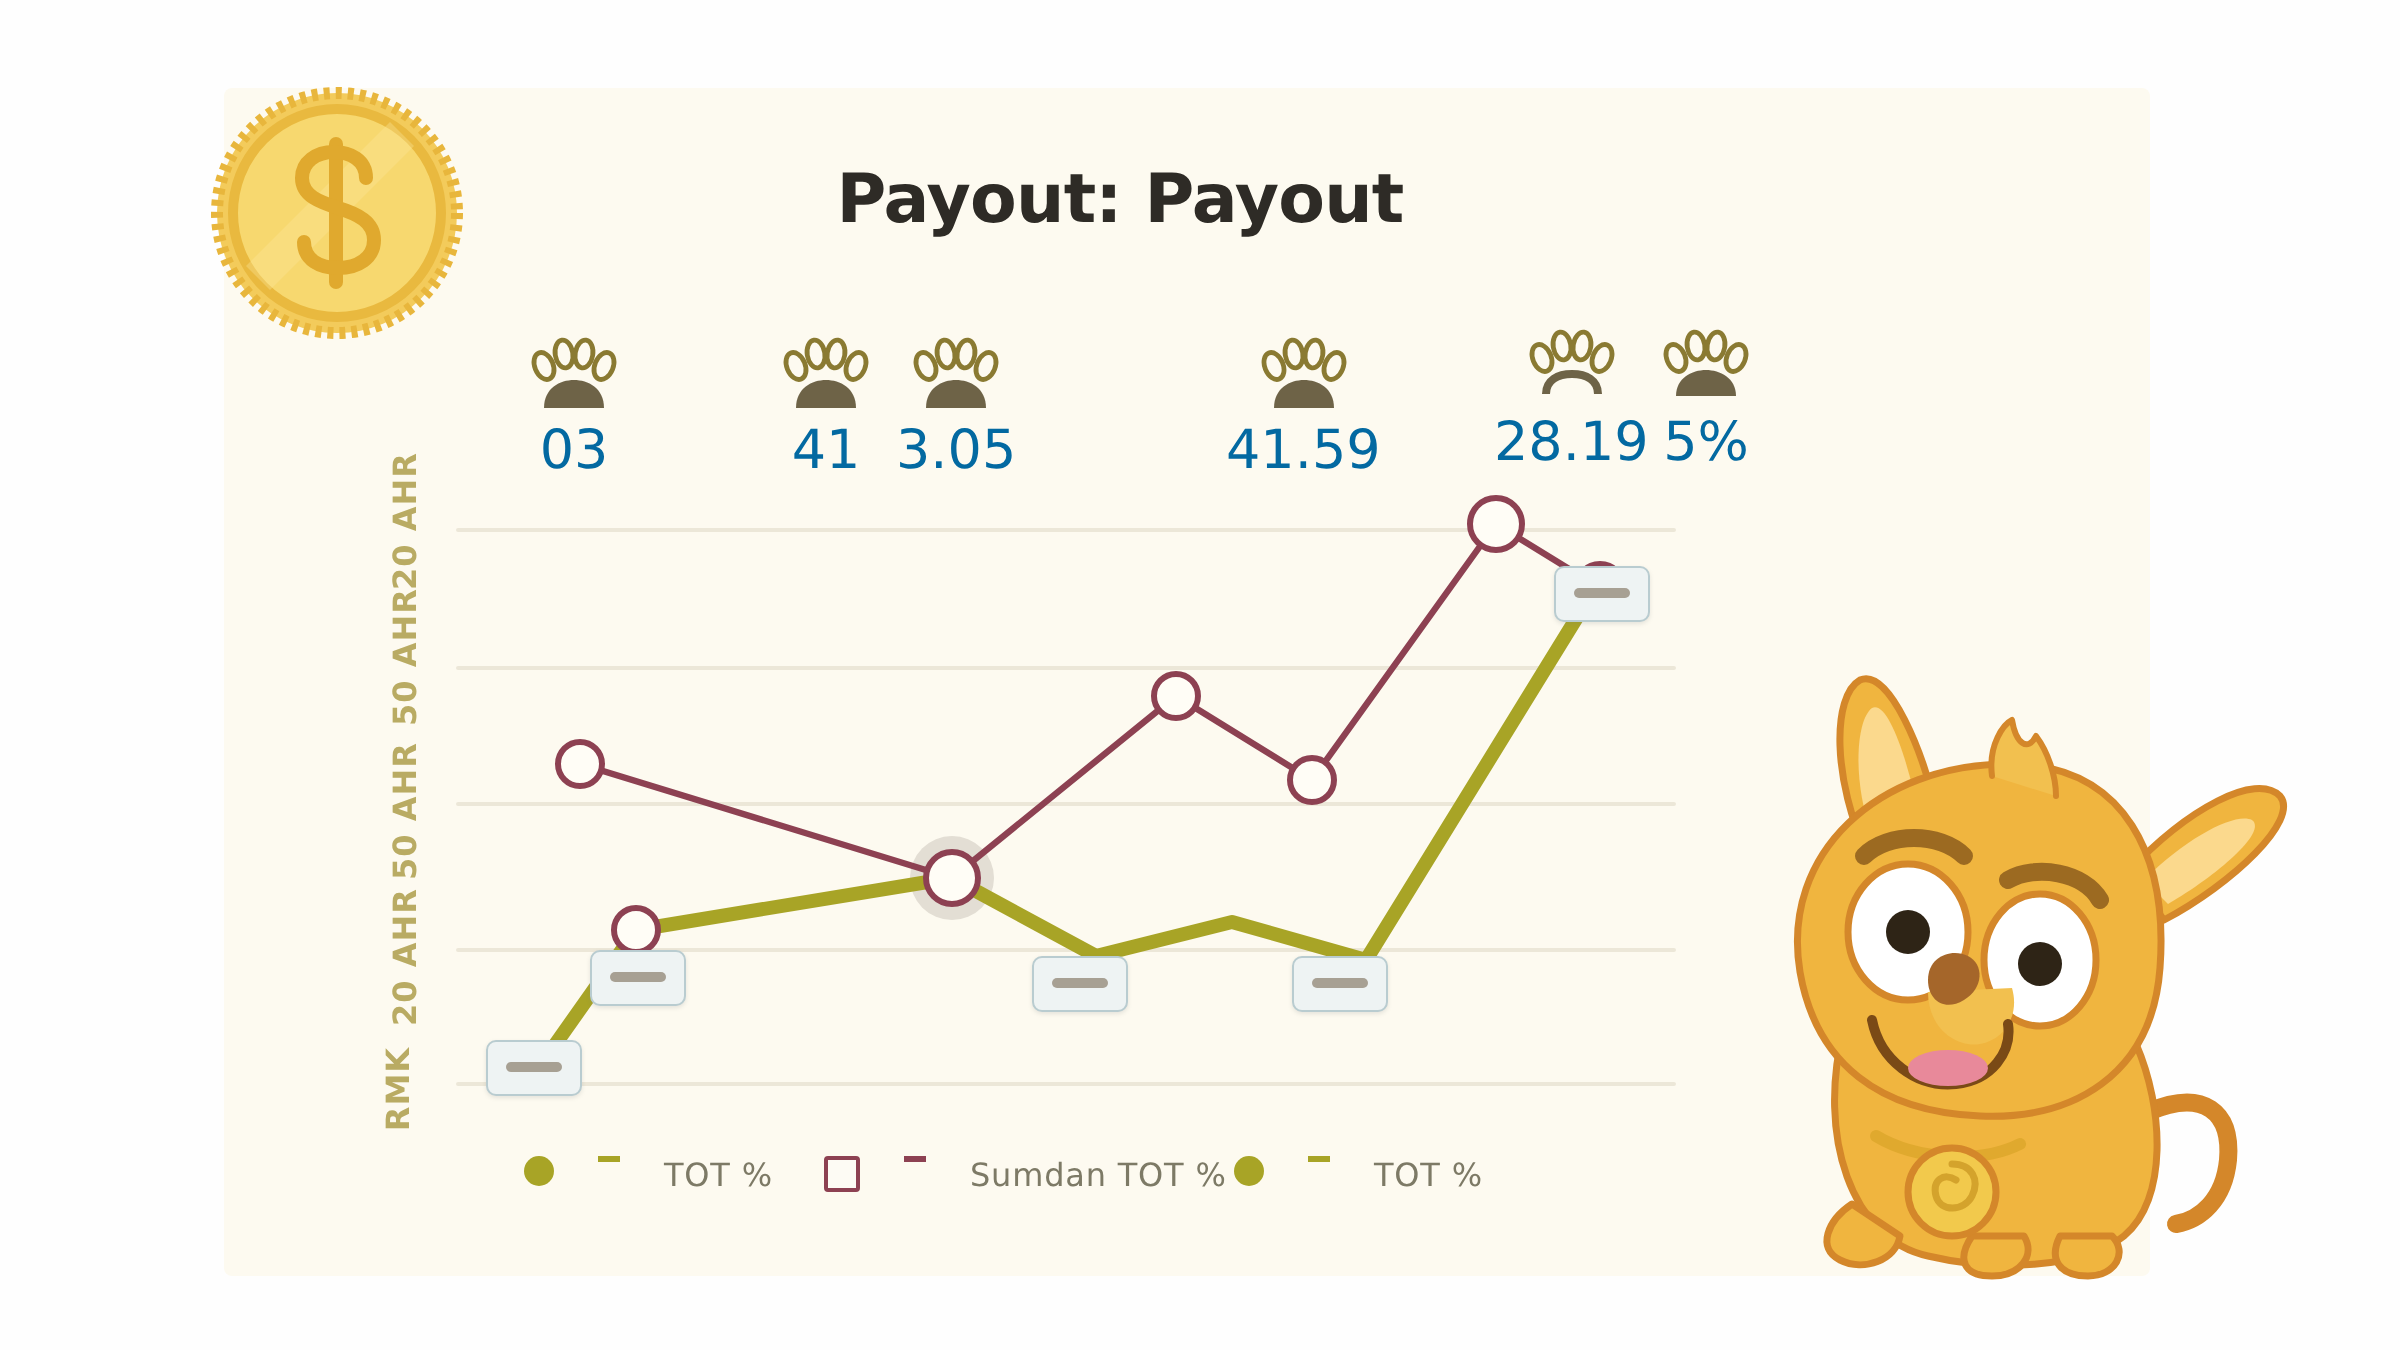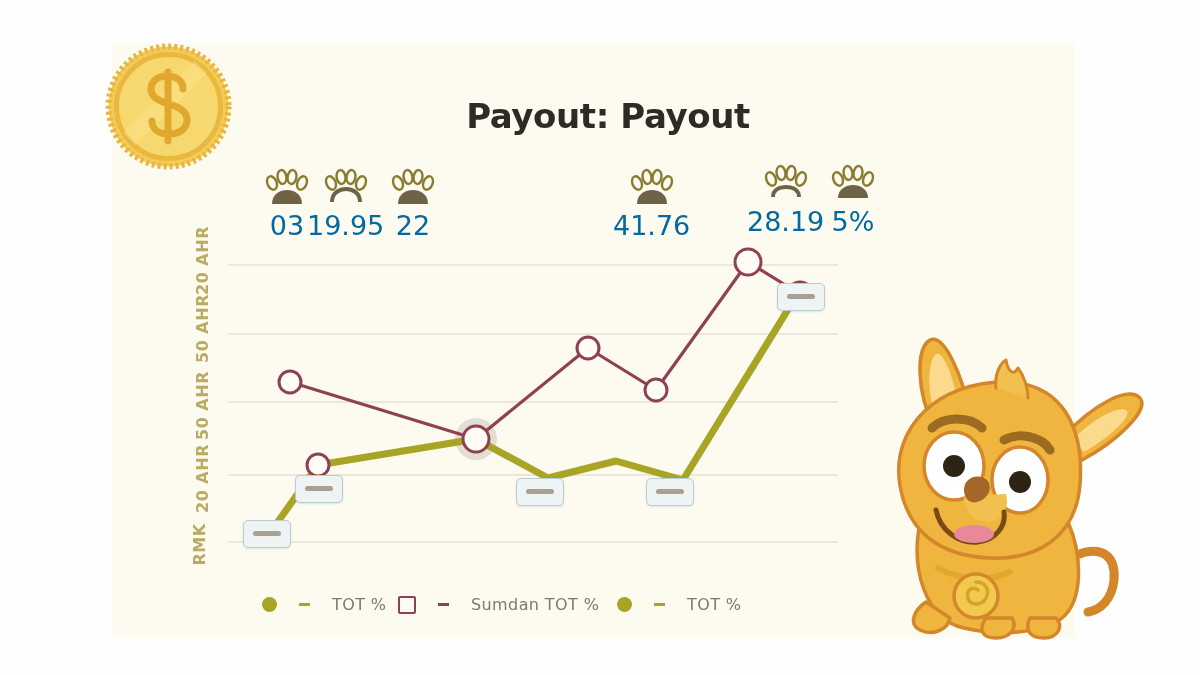--- a/index.html
+++ b/index.html
@@ -28,28 +28,27 @@
   .coin {
     position: absolute;
     left: 103px; top: 41px;
     width: 131px; height: 131px;
   }
   .coin svg { display:block; width:131px; height:131px; }
 
   
   .chart-title {
     position: absolute;
-    left: 0; top: 96px; width: 1120px;
+    left: 0; top: 80px; width: 1120px;
     text-align: center;
     font-size: 34px;
     font-weight: bold;
     color: #2e2b26;
     letter-spacing: -0.4px;
     font-family: "DejaVu Sans", sans-serif;
-    padding-left: 48px;
   }
 
   
   .paw-strip {
     position: absolute;
     left: 250px; top: 168px;
     width: 650px; height: 80px;
   }
   .paw-stat {
     position: absolute;
@@ -128,24 +127,22 @@
 
   
   .legend {
     position: absolute;
     left: 262px; top: 574px;
     width: 470px; height: 34px;
   }
   .legend-item {
     position: absolute;
     display: flex;
-    align-items: center;
     gap: 22px;
     white-space: nowrap;
-    margin-top: 17px;
   }
   .lg-dot {
     width: 15px; height: 15px;
     border-radius: 50%;
     background: #a8a426;
     flex: 0 0 auto;
   }
   .lg-sq {
     width: 14px; height: 14px;
     background: #fdfbf4;
@@ -201,49 +198,49 @@
     <div class="paw-stat" style="left:14px; top:0px;">
       <svg class="paw-icon" width="46" height="44" viewBox="0 0 46 44">
         <ellipse cx="8" cy="15" rx="4.6" ry="7" fill="none" stroke="#8a7a32" stroke-width="2.4" transform="rotate(-22 8 15)"></ellipse>
         <ellipse cx="18" cy="9" rx="4.4" ry="7" fill="none" stroke="#8a7a32" stroke-width="2.4" transform="rotate(-9 18 9)"></ellipse>
         <ellipse cx="28" cy="9" rx="4.4" ry="7" fill="none" stroke="#8a7a32" stroke-width="2.4" transform="rotate(9 28 9)"></ellipse>
         <ellipse cx="38" cy="15" rx="4.6" ry="7" fill="none" stroke="#8a7a32" stroke-width="2.4" transform="rotate(22 38 15)"></ellipse>
         <path d="M8 36 C8 26 16 22 23 22 C30 22 38 26 38 36 Z" fill="#6e6347"></path>
       </svg>
       <span class="paw-val">03</span>
     </div>
-    <div class="paw-stat" style="left:57px; top:0px;">
-      <svg class="paw-icon" width="46" height="44" viewBox="0 0 46 44">
-        <ellipse cx="8" cy="15" rx="4.6" ry="7" fill="none" stroke="#8a7a32" stroke-width="2.4" transform="rotate(-22 8 15)"></ellipse>
-        <ellipse cx="18" cy="9" rx="4.4" ry="7" fill="none" stroke="#8a7a32" stroke-width="2.4" transform="rotate(-9 18 9)"></ellipse>
-        <ellipse cx="28" cy="9" rx="4.4" ry="7" fill="none" stroke="#8a7a32" stroke-width="2.4" transform="rotate(9 28 9)"></ellipse>
-        <ellipse cx="38" cy="15" rx="4.6" ry="7" fill="none" stroke="#8a7a32" stroke-width="2.4" transform="rotate(22 38 15)"></ellipse>
-        <path d="M9 34 C9 25 16 21 23 21 C30 21 37 25 37 34" fill="none" stroke="#6e6347" stroke-width="4"></path>
-      </svg>
-      <span class="paw-val">19.95</span>
-    </div>
     <div class="paw-stat" style="left:140px; top:0px;">
       <svg class="paw-icon" width="46" height="44" viewBox="0 0 46 44">
         <ellipse cx="8" cy="15" rx="4.6" ry="7" fill="none" stroke="#8a7a32" stroke-width="2.4" transform="rotate(-22 8 15)"></ellipse>
         <ellipse cx="18" cy="9" rx="4.4" ry="7" fill="none" stroke="#8a7a32" stroke-width="2.4" transform="rotate(-9 18 9)"></ellipse>
         <ellipse cx="28" cy="9" rx="4.4" ry="7" fill="none" stroke="#8a7a32" stroke-width="2.4" transform="rotate(9 28 9)"></ellipse>
         <ellipse cx="38" cy="15" rx="4.6" ry="7" fill="none" stroke="#8a7a32" stroke-width="2.4" transform="rotate(22 38 15)"></ellipse>
         <path d="M8 36 C8 26 16 22 23 22 C30 22 38 26 38 36 Z" fill="#6e6347"></path>
       </svg>
-      <span class="paw-val">22</span>
+      <span class="paw-val">41</span>
+    </div>
+    <div class="paw-stat" style="left:198px; top:0px;">
+      <svg class="paw-icon" width="46" height="44" viewBox="0 0 46 44">
+        <ellipse cx="8" cy="15" rx="4.6" ry="7" fill="none" stroke="#8a7a32" stroke-width="2.4" transform="rotate(-22 8 15)"></ellipse>
+        <ellipse cx="18" cy="9" rx="4.4" ry="7" fill="none" stroke="#8a7a32" stroke-width="2.4" transform="rotate(-9 18 9)"></ellipse>
+        <ellipse cx="28" cy="9" rx="4.4" ry="7" fill="none" stroke="#8a7a32" stroke-width="2.4" transform="rotate(9 28 9)"></ellipse>
+        <ellipse cx="38" cy="15" rx="4.6" ry="7" fill="none" stroke="#8a7a32" stroke-width="2.4" transform="rotate(22 38 15)"></ellipse>
+        <path d="M8 36 C8 26 16 22 23 22 C30 22 38 26 38 36 Z" fill="#6e6347"></path>
+      </svg>
+      <span class="paw-val">3.05</span>
     </div>
     <div class="paw-stat" style="left:363px; top:0px;">
       <svg class="paw-icon" width="46" height="44" viewBox="0 0 46 44">
         <ellipse cx="8" cy="15" rx="4.6" ry="7" fill="none" stroke="#8a7a32" stroke-width="2.4" transform="rotate(-22 8 15)"></ellipse>
         <ellipse cx="18" cy="9" rx="4.4" ry="7" fill="none" stroke="#8a7a32" stroke-width="2.4" transform="rotate(-9 18 9)"></ellipse>
         <ellipse cx="28" cy="9" rx="4.4" ry="7" fill="none" stroke="#8a7a32" stroke-width="2.4" transform="rotate(9 28 9)"></ellipse>
         <ellipse cx="38" cy="15" rx="4.6" ry="7" fill="none" stroke="#8a7a32" stroke-width="2.4" transform="rotate(22 38 15)"></ellipse>
         <path d="M8 36 C8 26 16 22 23 22 C30 22 38 26 38 36 Z" fill="#6e6347"></path>
       </svg>
-      <span class="paw-val">41.76</span>
+      <span class="paw-val">41.59</span>
     </div>
     <div class="paw-stat" style="left:497px; top:-4px;">
       <svg class="paw-icon" width="46" height="44" viewBox="0 0 46 44">
         <ellipse cx="8" cy="15" rx="4.6" ry="7" fill="none" stroke="#8a7a32" stroke-width="2.4" transform="rotate(-22 8 15)"></ellipse>
         <ellipse cx="18" cy="9" rx="4.4" ry="7" fill="none" stroke="#8a7a32" stroke-width="2.4" transform="rotate(-9 18 9)"></ellipse>
         <ellipse cx="28" cy="9" rx="4.4" ry="7" fill="none" stroke="#8a7a32" stroke-width="2.4" transform="rotate(9 28 9)"></ellipse>
         <ellipse cx="38" cy="15" rx="4.6" ry="7" fill="none" stroke="#8a7a32" stroke-width="2.4" transform="rotate(22 38 15)"></ellipse>
         <path d="M10 33 C10 26 16 23 23 23 C30 23 36 26 36 33" fill="none" stroke="#6e6347" stroke-width="4"></path>
       </svg>
       <span class="paw-val">28.19</span>
@@ -311,21 +308,21 @@
     <div class="chip" style="left:418px; top:228px;"></div>
     <div class="chip" style="left:549px; top:33px;"></div>
   </div>
 
   <div class="legend">
     <div class="legend-item" style="left:0px; top:4px;">
       <span class="lg-dot"></span>
       <span class="lg-dash"></span>
       <span class="lg-text">TOT %</span>
     </div>
-    <div class="legend-item" style="left:136px; top:4px;">
+    <div class="legend-item" style="left:150px; top:4px;">
       <span class="lg-sq"></span>
       <span class="lg-dash red"></span>
       <span class="lg-text">Sumdan TOT %</span>
     </div>
     <div class="legend-item" style="left:355px; top:4px;">
       <span class="lg-dot"></span>
       <span class="lg-dash"></span>
       <span class="lg-text">TOT %</span>
     </div>
   </div>

